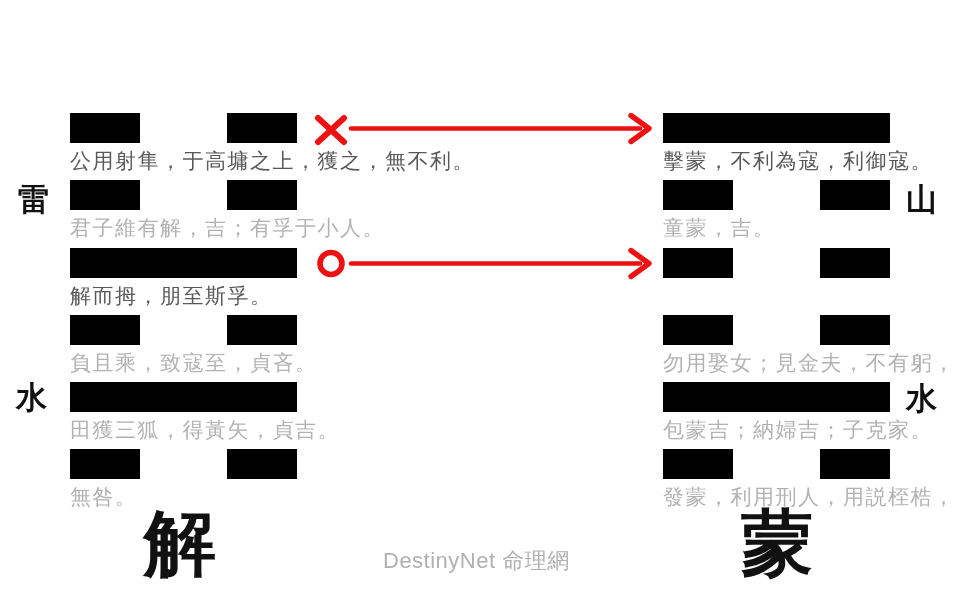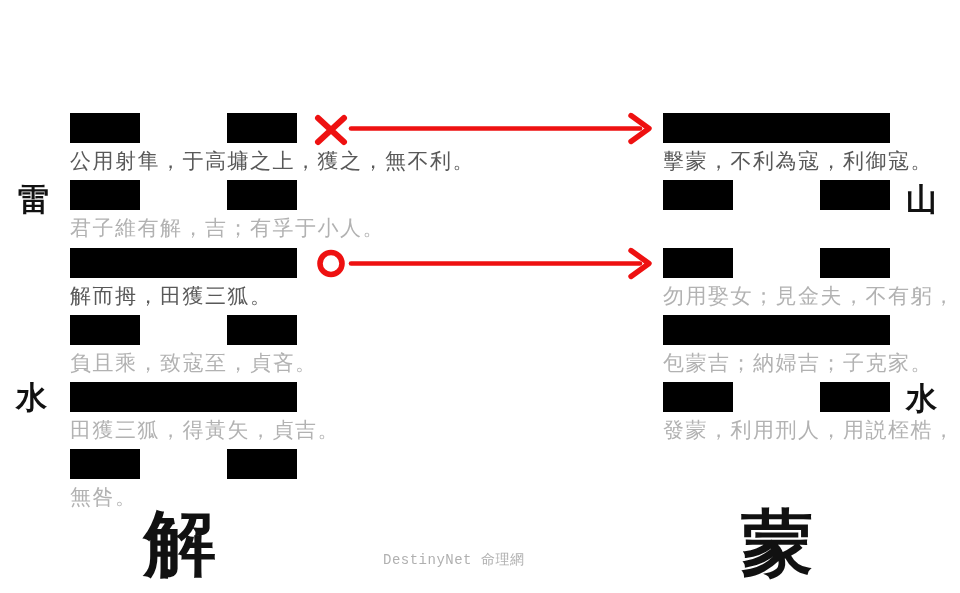--- a/index.html
+++ b/index.html
@@ -28,22 +28,22 @@
   #lbl-lower-left{left:16px;top:382px;}
   #lbl-upper-right{left:906px;top:184px;}
   #lbl-lower-right{left:906px;top:383px;}
   .big-name{
     position:absolute;top:506px;font-size:72px;line-height:74px;font-weight:800;
     color:var(--label,#111);transform:translateX(-50%);
   }
   #left-name{left:180px;}
   #right-name{left:777px;}
   .watermark{
-    position:absolute;left:383px;top:549px;font-size:14px;line-height:23px;
-    color:var(--watermark,#b2b2b2);letter-spacing:0.5px;font-family:Liberation Mono, monospace;
+    position:absolute;left:383px;top:549px;font-size:22px;line-height:23px;
+    color:var(--watermark,#b2b2b2);letter-spacing:0.5px;
   }
   #markers{position:absolute;left:0;top:0;pointer-events:none;}
 </style>
 </head>
 <body>
 
 <div id="canvas">
 
   <div class="trigram-label" id="lbl-upper-left">雷</div>
   <div class="trigram-label" id="lbl-lower-left">水</div>
@@ -60,21 +60,21 @@
       </div>
       <div class="hex-unit">
         <div class="hex-bar broken">
           <div class="seg"></div>
           <div class="seg"></div>
         </div>
         <div class="hex-text">君子維有解，吉；有孚于小人。</div>
       </div>
       <div class="hex-unit">
         <div class="hex-bar solid"></div>
-        <div class="hex-text dark">解而拇，田獲三狐。</div>
+        <div class="hex-text dark">解而拇，朋至斯孚。</div>
       </div>
       <div class="hex-unit">
         <div class="hex-bar broken">
           <div class="seg"></div>
           <div class="seg"></div>
         </div>
         <div class="hex-text">負且乘，致寇至，貞吝。</div>
       </div>
       <div class="hex-unit">
         <div class="hex-bar solid"></div>
@@ -85,20 +85,27 @@
           <div class="seg"></div>
           <div class="seg"></div>
         </div>
         <div class="hex-text">無咎。</div>
       </div>
     </div>
   <div class="hexagram" id="right-hex">
       <div class="hex-unit">
         <div class="hex-bar solid"></div>
         <div class="hex-text dark">擊蒙，不利為寇，利御寇。</div>
+      </div>
+      <div class="hex-unit">
+        <div class="hex-bar broken">
+          <div class="seg"></div>
+          <div class="seg"></div>
+        </div>
+        <div class="hex-text">童蒙，吉。</div>
       </div>
       <div class="hex-unit">
         <div class="hex-bar broken">
           <div class="seg"></div>
           <div class="seg"></div>
         </div>
       </div>
       <div class="hex-unit">
         <div class="hex-bar broken">
           <div class="seg"></div>

